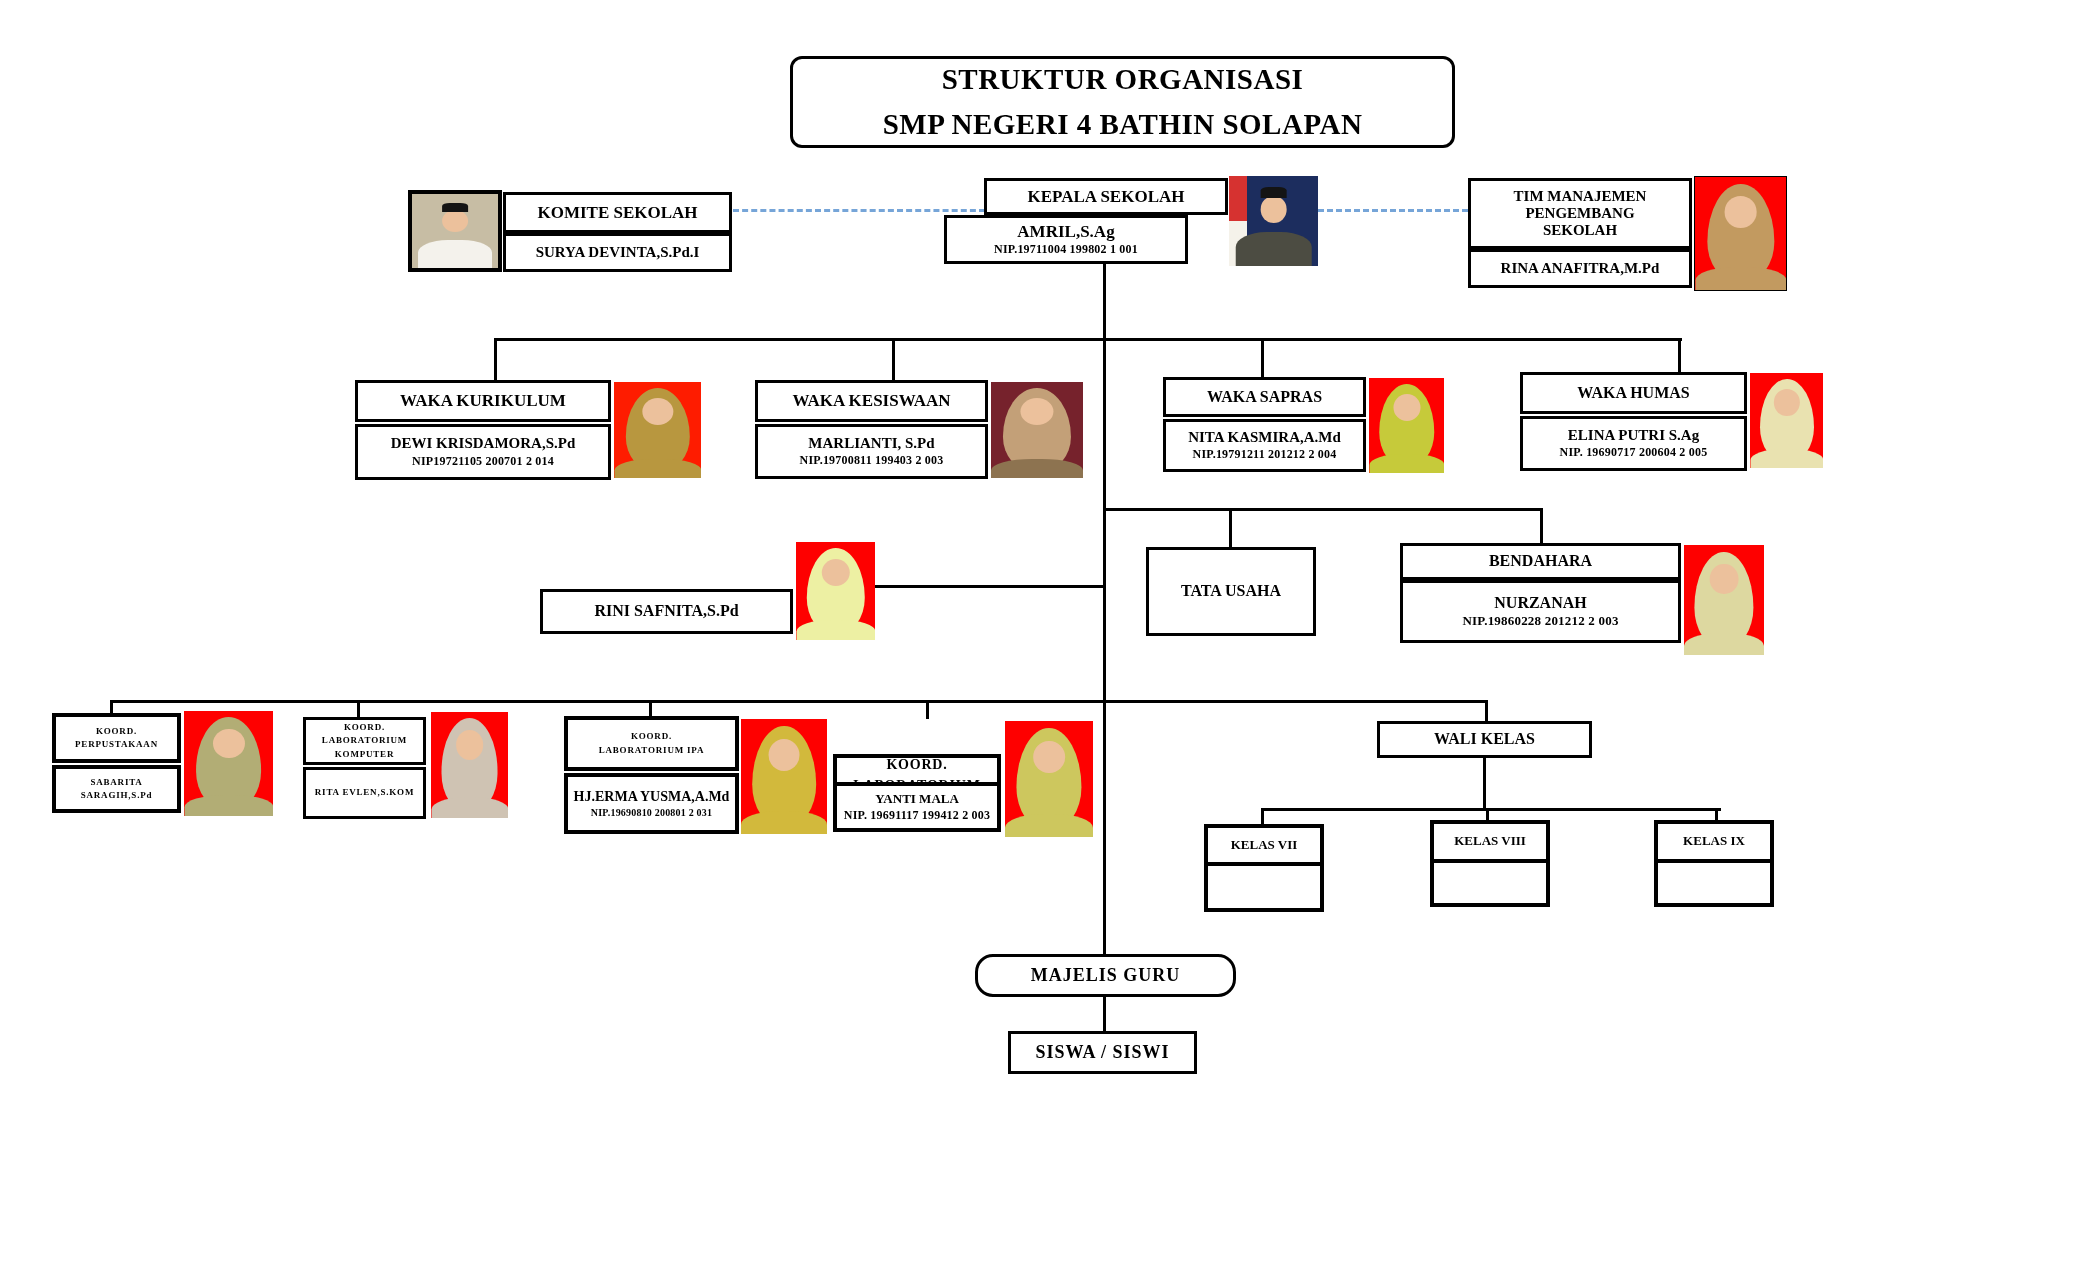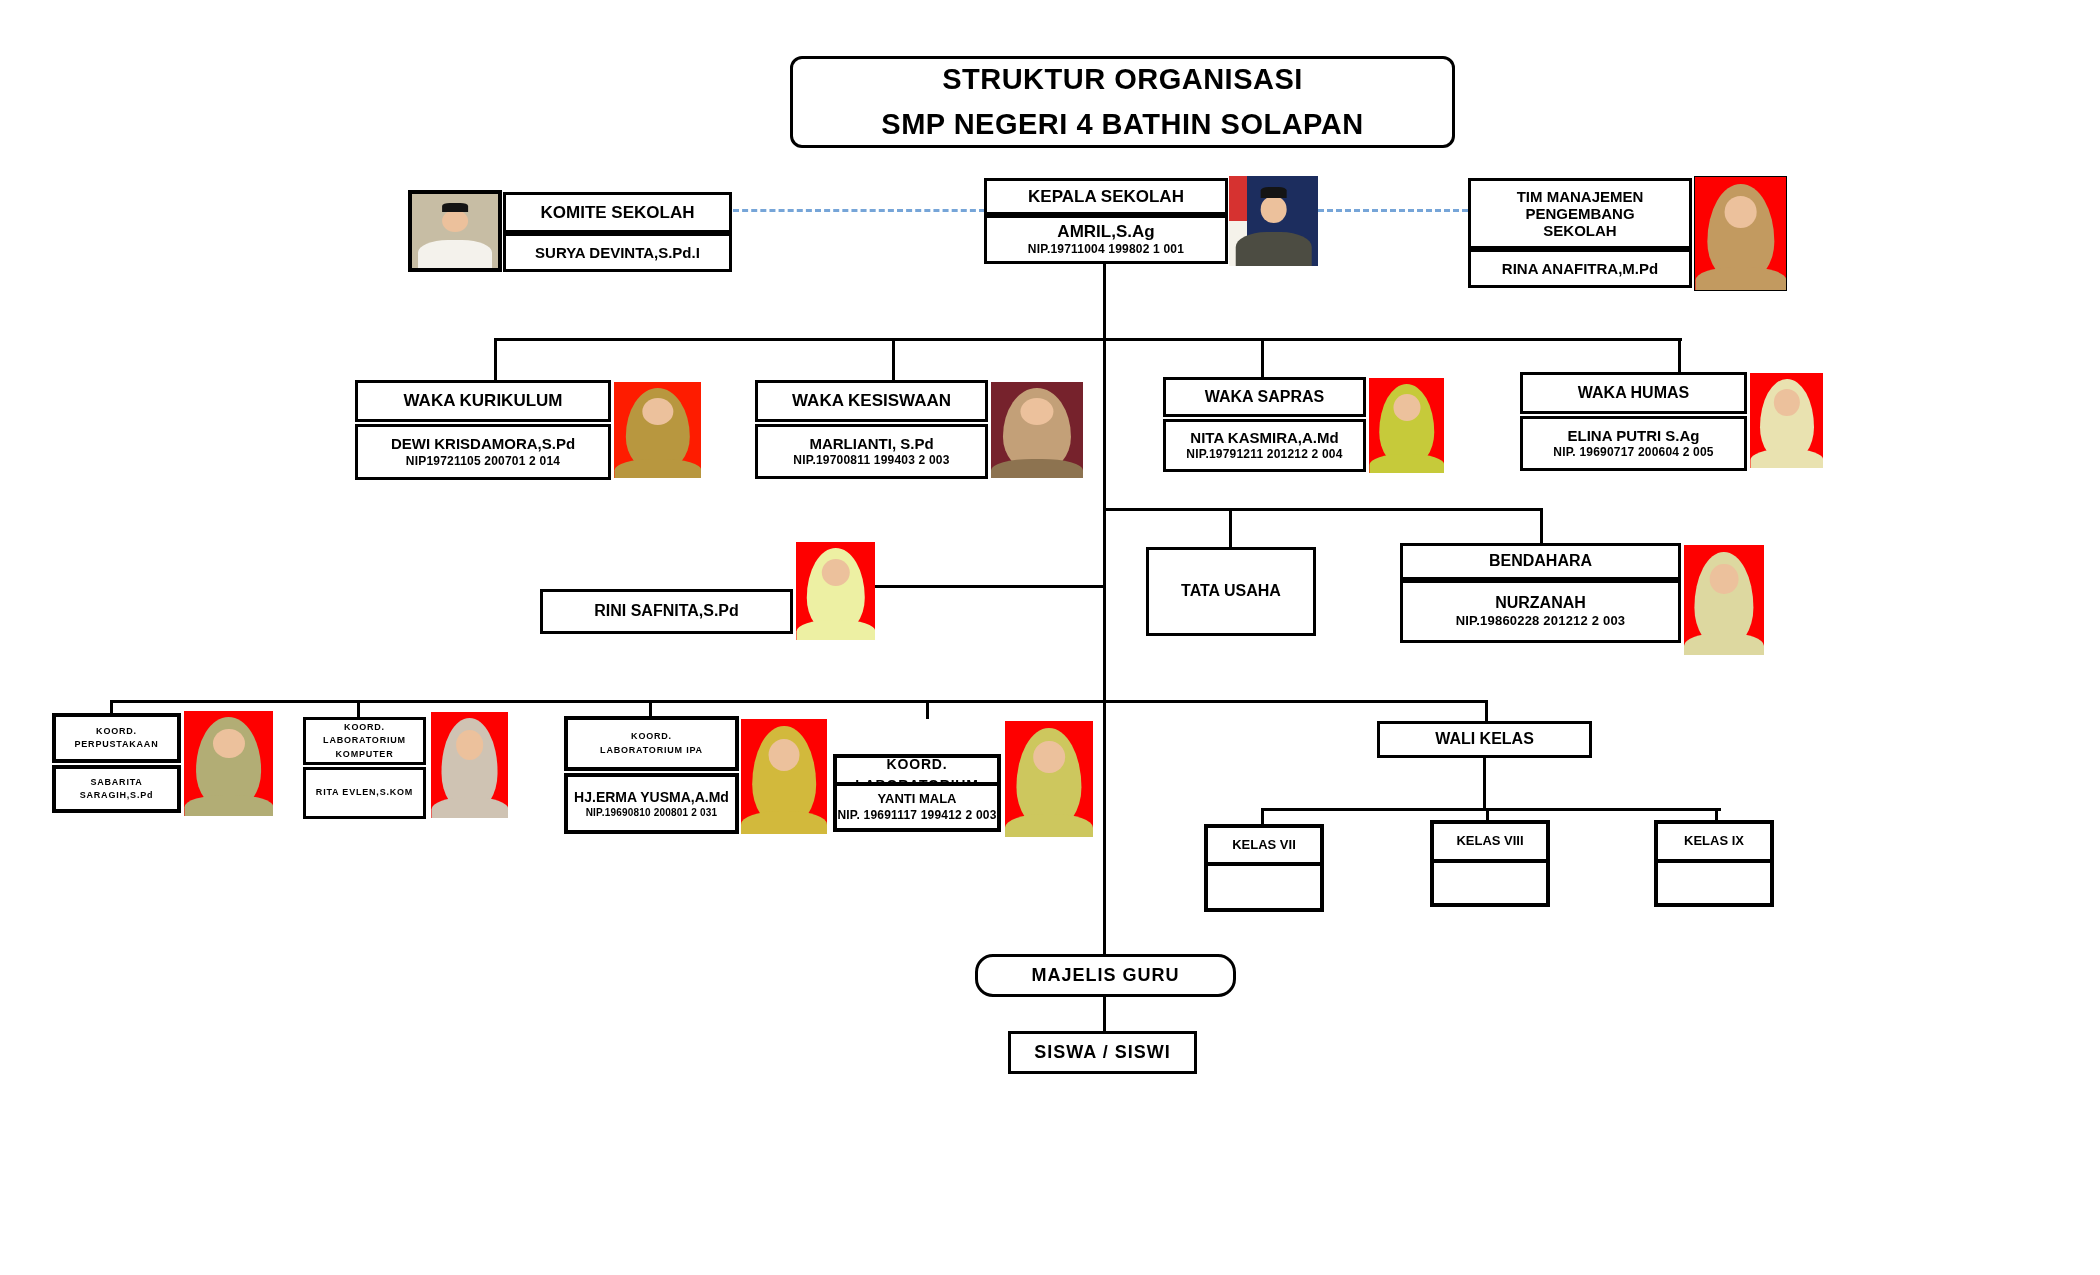--- a/index.html
+++ b/index.html
@@ -1,18 +1,18 @@
 <!DOCTYPE html>
 <html><head>
 <meta charset="utf-8">
 <style>
   html,body{margin:0;padding:0;background:#ffffff;}
   .canvas{
     position:relative;width:1840px;height:1275px;background:#ffffff;
-    font-family:Liberation Sans, sans-serif;color:#000;overflow:hidden;padding-left:40px;
+    font-family:Liberation Serif, serif;color:#000;overflow:hidden;padding-left:40px;
   }
   .box{
     position:absolute;background:#fff;border:3px solid #000;box-sizing:border-box;
     display:flex;flex-direction:column;align-items:center;justify-content:center;
     text-align:center;font-weight:bold;line-height:1.15;
   }
   .thick{border-width:4px;}
   .title-box{border-radius:12px;letter-spacing:.5px;line-height:1.55;}
   .sub{font-size:12px;font-weight:bold;margin-top:2px;letter-spacing:.2px;}
   .tiny{letter-spacing:.8px;line-height:1.5;}
@@ -66,21 +66,21 @@
   <div class="box" style="left:503px;top:192px;width:229px;height:41px;font-size:17px;">
     <div>KOMITE SEKOLAH</div>
   </div>
   <div class="box" style="left:503px;top:233px;width:229px;height:39px;font-size:15px;">
     <div>SURYA DEVINTA,S.Pd.I</div>
   </div>
 
   <div class="box" style="left:984px;top:178px;width:244px;height:37px;font-size:17px;">
     <div>KEPALA SEKOLAH</div>
   </div>
-  <div class="box" style="left:984px;top:215px;width:244px;height:49px;font-size:17px;">
+  <div class="box" style="left:944px;top:215px;width:244px;height:49px;font-size:17px;">
     <div>AMRIL,S.Ag</div>
     <div class="sub">NIP.19711004 199802 1 001</div>
   </div>
   <div class="photo" style="left: 1229px; top: 176px; width: 89px; height: 90px; background: rgb(28, 45, 94);">
       <div style="position: absolute; left: 0px; top: 0px; width: 20%; height: 100%; background: linear-gradient(rgb(214, 50, 48) 0px, rgb(214, 50, 48) 50%, rgb(245, 242, 234) 50%, rgb(245, 242, 234) 100%);"></div>
       <div style="position: absolute; left: 50%; transform: translateX(-50%); bottom: -4%; width: 86%; height: 42%; border-radius: 40% 40% 0px 0px; background: rgb(76, 76, 66);"></div>
       <div style="position: absolute; left: 50%; transform: translateX(-50%); top: 22%; width: 30%; height: 30%; border-radius: 50%; background: rgb(236, 193, 156);"></div>
       <div style="position: absolute; left: 50%; transform: translateX(-50%); top: 12%; width: 30%; height: 13%; border-radius: 30% 30% 0px 0px; background: rgb(20, 20, 20);"></div>
     </div>
 

